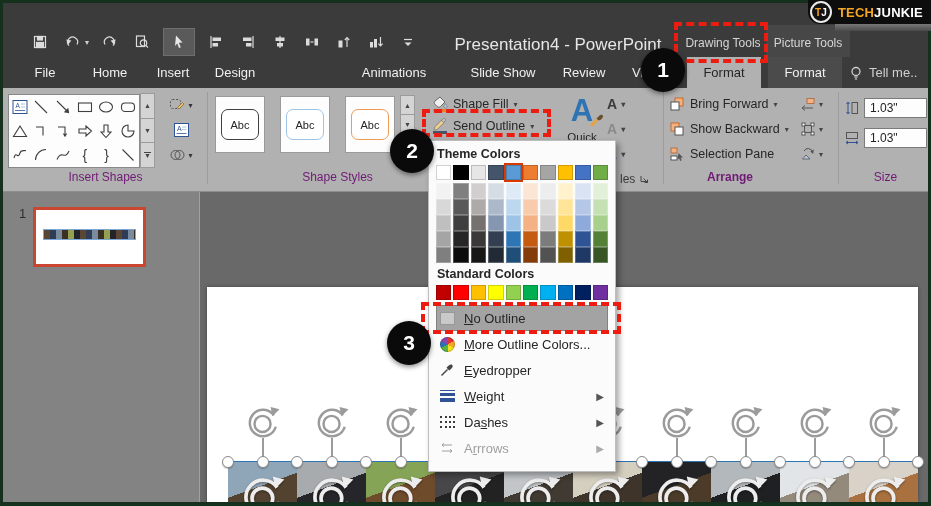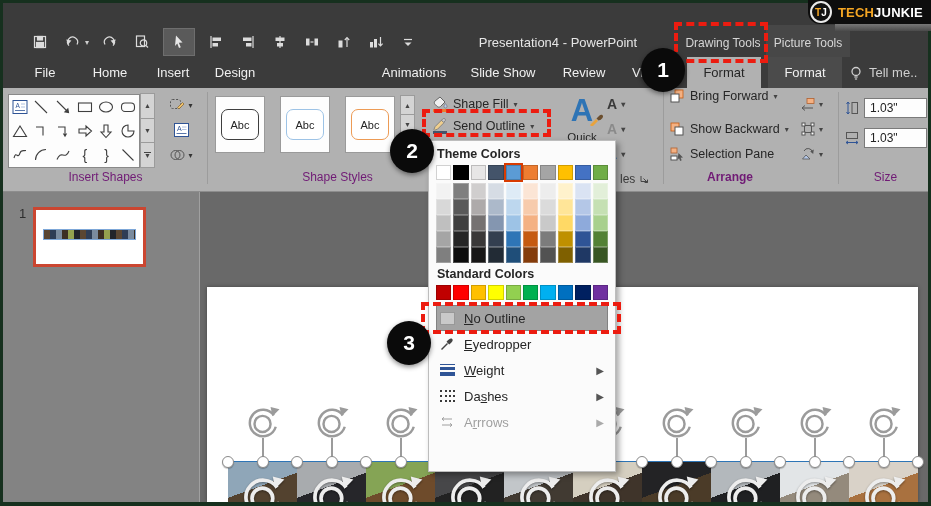--- a/index.html
+++ b/index.html
@@ -7,21 +7,21 @@
          font-family:"Liberation Sans",sans-serif;-webkit-font-smoothing:antialiased;}
   #window{position:absolute;left:3px;top:3px;width:925px;height:499px;background:#696969;overflow:hidden;}
 
   
   #titlebar{position:absolute;left:0;top:0;width:100%;height:54px;background:var(--chrome-bg,#3b3b3b);}
   .qat{position:absolute;left:26px;top:24px;height:30px;display:flex;align-items:center;gap:10px;}
   .qat-btn{display:inline-flex;align-items:center;justify-content:center;width:22px;height:26px;}
   .qat-btn svg{display:block;}
   .qat-sel{background:#5a5a5a;border:1px solid #6e6e6e;width:30px;}
   .qat-caret{color:#cfcfcf;font-size:8px;margin-left:-8px;}
-  #win-title{position:absolute;left:430px;top:32px;width:250px;text-align:center;color:#e6e6e6;font-size:13px;}
+  #win-title{position:absolute;left:430px;top:32px;width:250px;text-align:center;color:#e6e6e6;font-size:17px;}
   .ctx-bg{position:absolute;left:763px;top:22px;width:84px;height:32px;background:#474747;}
   .ctx-label{position:absolute;top:33px;font-size:12px;color:#d6d6d6;}
   .ctx-label.dt{left:676px;width:88px;text-align:center;}
   .ctx-label.pt{left:763px;width:84px;text-align:center;}
 
   
   #logo{position:absolute;right:0;top:0;height:24px;z-index:70;display:flex;align-items:center;
         background:#0d0d0d;padding:0 8px 0 30px;border-bottom-left-radius:12px;}
   #logo .shade{position:absolute;right:0;top:24px;width:96px;height:7px;background:linear-gradient(#777,#4a4a4a);}
   #logo .badge{position:absolute;left:2px;top:1px;width:22px;height:22px;border-radius:50%;background:#111;
@@ -231,21 +231,21 @@
       <div class="ctx-bg"></div>
       <div class="ctx-label dt">Drawing Tools</div>
       <div class="ctx-label pt">Picture Tools</div>
     </div>
 
     <div id="tabrow">
       <div class="tab" style="left:24px;width:36px;">File</div>
       <div class="tab" style="left:82px;width:50px;">Home</div>
       <div class="tab" style="left:148px;width:44px;">Insert</div>
       <div class="tab" style="left:206px;width:52px;">Design</div>
-      <div class="tab" style="left:374px;width:74px;">Animations</div>
+      <div class="tab" style="left:354px;width:74px;">Animations</div>
       <div class="tab" style="left:464px;width:72px;">Slide Show</div>
       <div class="tab" style="left:556px;width:50px;">Review</div>
       <div class="tab" style="left:624px;width:38px;">View</div>
       <div class="tab sel" style="left:684px;width:74px;">Format</div>
       <div class="tab ctx2" style="left:765px;width:74px;">Format</div>
       <div id="tellme">
         <svg width="16" height="16" viewBox="0 0 16 16">
             <circle cx="8" cy="6.5" r="4" fill="none" stroke="#cfcfcf" stroke-width="1.3"></circle>
             <line x1="6.3" y1="12" x2="9.7" y2="12" stroke="#cfcfcf" stroke-width="1.2"></line>
             <line x1="6.9" y1="14" x2="9.1" y2="14" stroke="#cfcfcf" stroke-width="1.2"></line>
@@ -448,21 +448,21 @@
         </div>
       <div id="wordart-label">
         <span>les</span>
         <svg width="10" height="10" viewBox="0 0 10 10">
             <path d="M2 2 L2 7.5 L7.5 7.5" fill="none" stroke="#444"></path>
             <path d="M4.5 4.5 L8.5 8.5 M8.5 8.5 L8.5 5.6 M8.5 8.5 L5.6 8.5" fill="none" stroke="#444"></path>
           </svg>
       </div>
       <div class="gdiv" style="left:660px;"></div>
 
-      <div class="ar-row" style="top:0;">
+      <div class="ar-row" style="top:8px;">
         <svg width="16" height="16" viewBox="0 0 16 16">
             <rect x="6" y="2" width="8" height="8" fill="#f4b183" stroke="#c55a11" stroke-width=".8"></rect>
             <rect x="2" y="6" width="8" height="8" fill="#fff" stroke="#555"></rect>
           </svg>
         <span>Bring Forward</span>
         <span class="caret">▾</span>
       </div>
       <div class="ar-row" style="top:33px;">
         <svg width="16" height="16" viewBox="0 0 16 16">
             <rect x="2" y="2" width="8" height="8" fill="#f4b183" stroke="#c55a11" stroke-width=".8"></rect>
@@ -764,20 +764,26 @@
         </div>
       <div style="height:2px;"></div>
       <div class="menu-item hl">
         <span class="mi-ic">
             <span class="no-ic"></span>
           </span>
         <span><span></span><span class="mi-key">N</span><span>o Outline</span></span>
       </div>
       <div class="menu-item">
         <span class="mi-ic">
+            <span class="wheel-ic"></span>
+          </span>
+        <span><span></span><span class="mi-key">M</span><span>ore Outline Colors...</span></span>
+      </div>
+      <div class="menu-item">
+        <span class="mi-ic">
           <svg width="16" height="16" viewBox="0 0 16 16">
               <line x1="2.5" y1="13.5" x2="8.5" y2="7.5" stroke="#444" stroke-width="1.4"></line>
               <path d="M7.5 5.8 L10.2 8.5 C12.8 6.6 14.6 4.3 13.2 2.9 C11.8 1.5 9.5 3.2 7.5 5.8 Z" fill="#444"></path>
             </svg>
         </span>
         <span><span></span><span class="mi-key">E</span><span>yedropper</span></span>
       </div>
       <div class="menu-item">
         <span class="mi-ic">
             <span class="w-ic">

